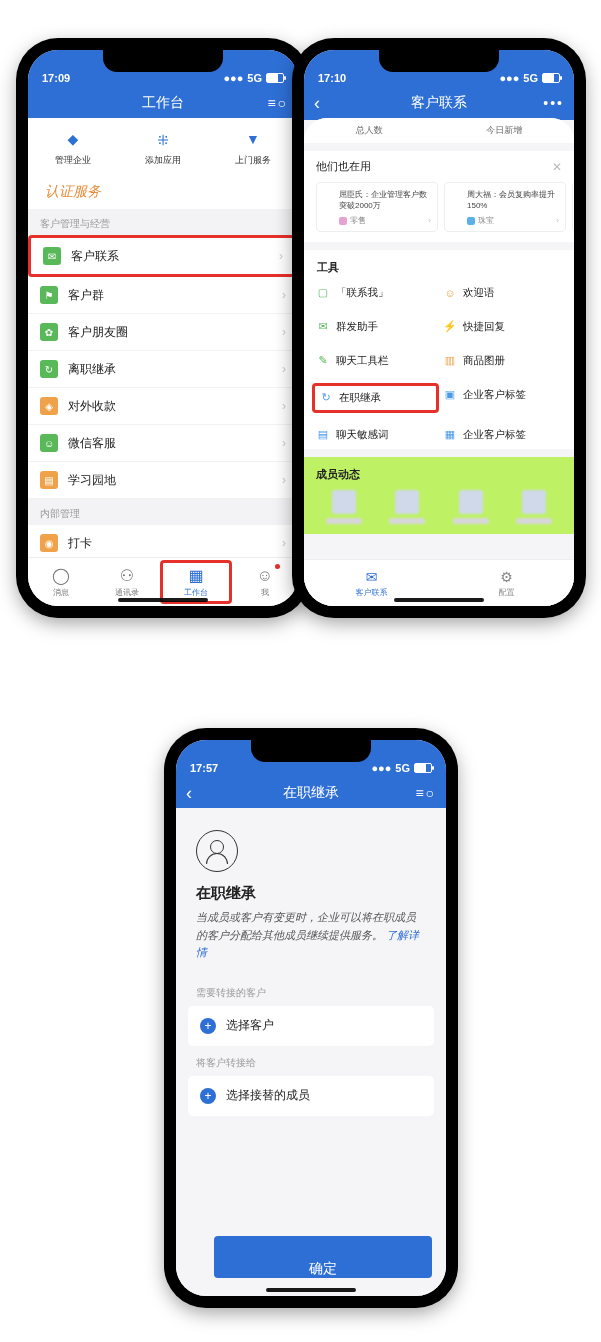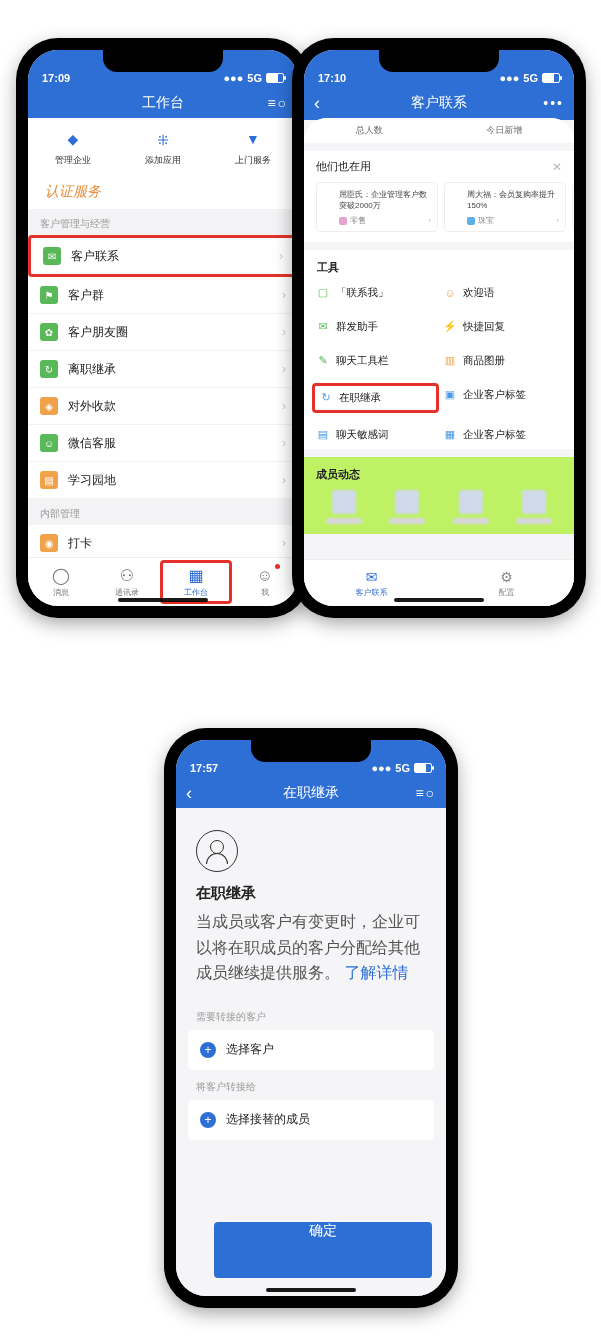--- a/index.html
+++ b/index.html
@@ -124,26 +124,26 @@
   .btmtabs .bt.active{ color:#2e6fd5;}
   .btmtabs .bt .tic{ font-size:14px; margin-bottom:2px;}
 
   
   .p3 .content{ background:#f5f5f7; padding:0 0 0 0;}
   .intro{ padding:22px 20px 14px;}
   .intro .circ{ width:40px;height:40px;border:1.5px solid #333;border-radius:50%; display:flex;align-items:center;justify-content:center; position:relative; margin-bottom:12px;}
   .intro .circ:before{content:"";width:12px;height:12px;border:1.5px solid #333;border-radius:50%;position:absolute;top:9px;}
   .intro .circ:after{content:"";width:20px;height:10px;border:1.5px solid #333;border-bottom:none;border-radius:12px 12px 0 0;position:absolute;bottom:7px;}
   .intro h3{ margin:0 0 6px 0; font-size:15px; font-weight:700;}
-  .intro p{ margin:0; font-size:16px; color:#555; line-height:1.6;}
+  .intro p{ margin:0; font-size:11px; color:#555; line-height:1.6;font-style:italic;}
   .intro a{ color:#2e6fd5; text-decoration:none;}
   .flbl{ font-size:10px; color:#999; padding:10px 20px 6px;}
   .selrow{ background:#fff; margin:0 12px; height:40px; border-radius:5px; display:flex; align-items:center; padding:0 12px; font-size:12px;}
   .selrow .plus{ width:16px;height:16px;border-radius:50%;background:#2e6fd5;color:#fff;display:flex;align-items:center;justify-content:center;font-size:12px;margin-right:10px;}
-  .confirm{ position:absolute; bottom:18px; left:14px; right:14px; height:56px; background:#2e6fd5; color:#fff; border-radius:4px; display:flex; align-items:flex-start; justify-content:center; font-size:14px;margin-left:24px;}
+  .confirm{ position:absolute; bottom:18px; left:14px; right:14px; height:42px; background:#2e6fd5; color:#fff; border-radius:4px; display:flex; align-items:flex-end; justify-content:center; font-size:14px;margin-left:24px;}
 </style>
 </head>
 <body>
 
 <div class="phone p1">
   <div class="screen">
     <div class="notch"></div>
     <div class="statusbar">
       <span>17:09</span>
       <span class="right">

